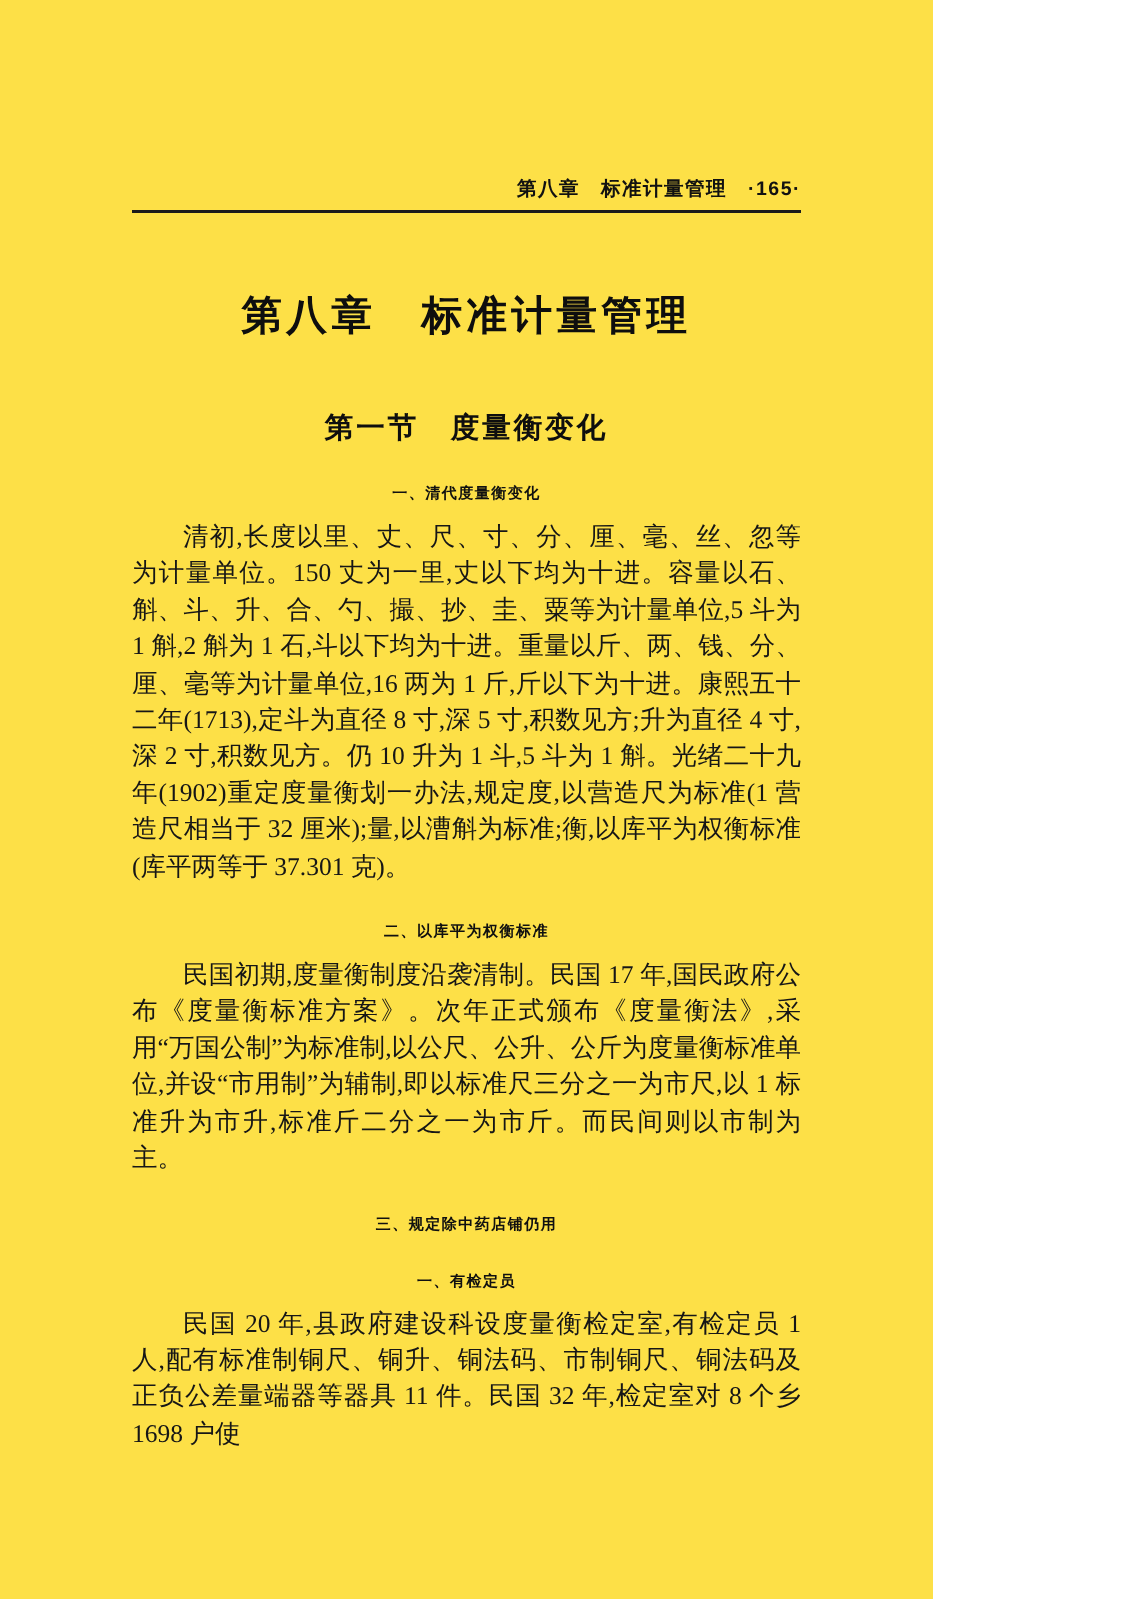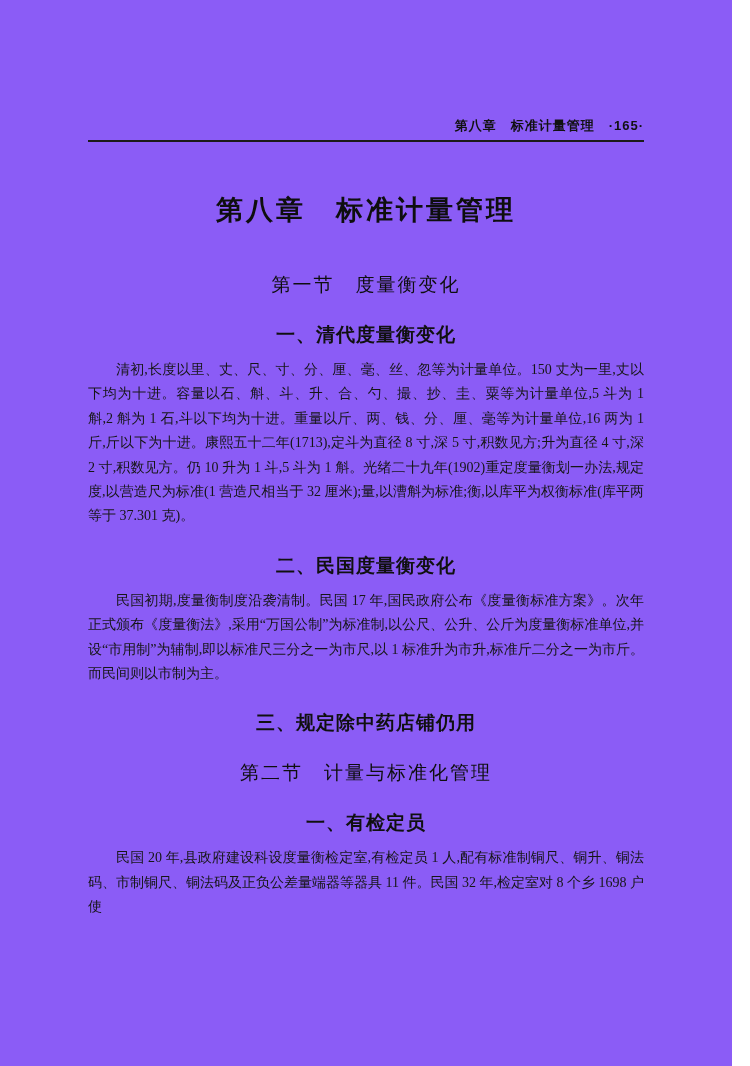--- a/index.html
+++ b/index.html
@@ -6,23 +6,23 @@
   html, body { margin: 0; padding: 0; }
   body {
     width: 750px;
     height: 1066px;
     background: #ffffff;
     font-family: "Liberation Serif", serif;
     color: #151515;
   }
   .page {
     position: relative;
-    width: 732px;
+    width: 622px;
     height: 1066px;
-    background: #8b5cf6;
+    background: #fde047;
     padding: 0 88px;
     overflow: hidden;
   }
   .running-header {
     padding-top: 117px;
     display: flex;
     justify-content: flex-end;
     align-items: baseline;
     gap: 14px;
     font-family: "Liberation Sans", sans-serif;
@@ -42,38 +42,38 @@
     font-family: "Liberation Sans", sans-serif;
     font-weight: 700;
     font-size: 27px;
     letter-spacing: 3px;
     color: #0e0e0e;
   }
   .section-title {
     margin: 44px 0 0;
     text-align: center;
     font-family: "Liberation Sans", sans-serif;
-    font-weight: 400;
+    font-weight: 700;
     font-size: 19px;
     letter-spacing: 2px;
     color: #0e0e0e;
   }
   .section-title.follows-para { margin-top: 24px; }
   .sub-heading {
     margin: 24px 0 10px;
     text-align: center;
     font-family: "Liberation Sans", sans-serif;
     font-weight: 700;
-    font-size: 19px;
+    font-size: 10px;
     letter-spacing: 1px;
     color: #101010;
   }
   .para {
     margin: 0;
-    font-size: 14px;
+    font-size: 17px;
     line-height: 24.4px;
     text-align: justify;
     text-indent: 2em;
     color: #161616;
   }
 </style>
 </head>
 <body>
 
 <div class="page">
@@ -84,23 +84,22 @@
   </div>
   <div class="header-rule"></div>
 
   <h1 class="chapter-title">第八章　标准计量管理</h1>
 
   <h2 class="section-title">第一节　度量衡变化</h2>
 
   <h3 class="sub-heading">一、清代度量衡变化</h3>
   <p class="para">清初,长度以里、丈、尺、寸、分、厘、毫、丝、忽等为计量单位。150 丈为一里,丈以下均为十进。容量以石、斛、斗、升、合、勺、撮、抄、圭、粟等为计量单位,5 斗为 1 斛,2 斛为 1 石,斗以下均为十进。重量以斤、两、钱、分、厘、毫等为计量单位,16 两为 1 斤,斤以下为十进。康熙五十二年(1713),定斗为直径 8 寸,深 5 寸,积数见方;升为直径 4 寸,深 2 寸,积数见方。仍 10 升为 1 斗,5 斗为 1 斛。光绪二十九年(1902)重定度量衡划一办法,规定度,以营造尺为标准(1 营造尺相当于 32 厘米);量,以漕斛为标准;衡,以库平为权衡标准(库平两等于 37.301 克)。</p>
 
-  <h3 class="sub-heading">二、民国度量衡变化</h3>
+  <h3 class="sub-heading">二、以库平为权衡标准</h3>
   <p class="para">民国初期,度量衡制度沿袭清制。民国 17 年,国民政府公布《度量衡标准方案》。次年正式颁布《度量衡法》,采用“万国公制”为标准制,以公尺、公升、公斤为度量衡标准单位,并设“市用制”为辅制,即以标准尺三分之一为市尺,以 1 标准升为市升,标准斤二分之一为市斤。而民间则以市制为主。</p>
 
   <h3 class="sub-heading">三、规定除中药店铺仍用</h3>
 
-  <h2 class="section-title follows-para">第二节　计量与标准化管理</h2>
 
   <h3 class="sub-heading">一、有检定员</h3>
   <p class="para">民国 20 年,县政府建设科设度量衡检定室,有检定员 1 人,配有标准制铜尺、铜升、铜法码、市制铜尺、铜法码及正负公差量端器等器具 11 件。民国 32 年,检定室对 8 个乡 1698 户使</p>
 
 </div>
 
 </body></html>

